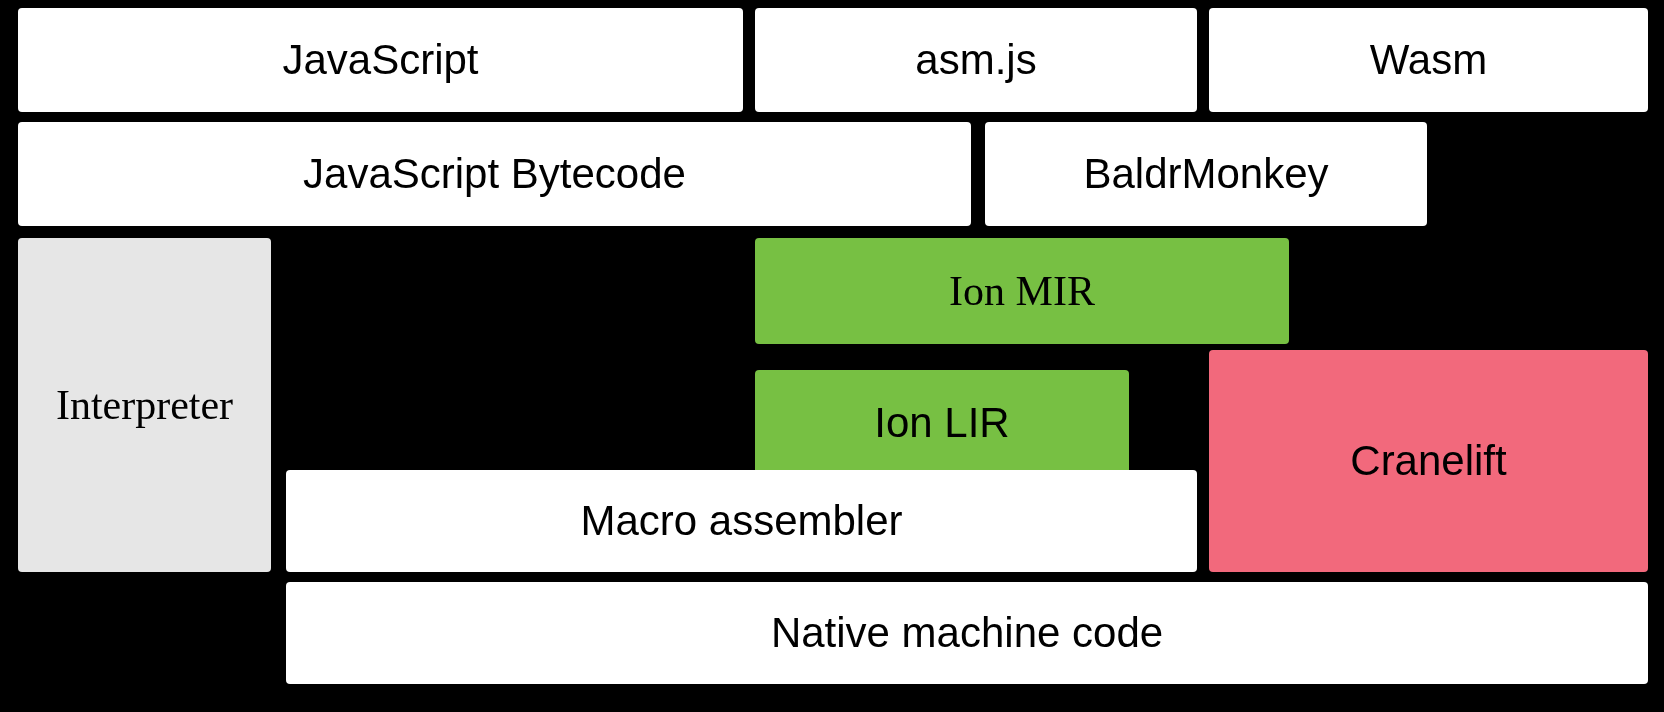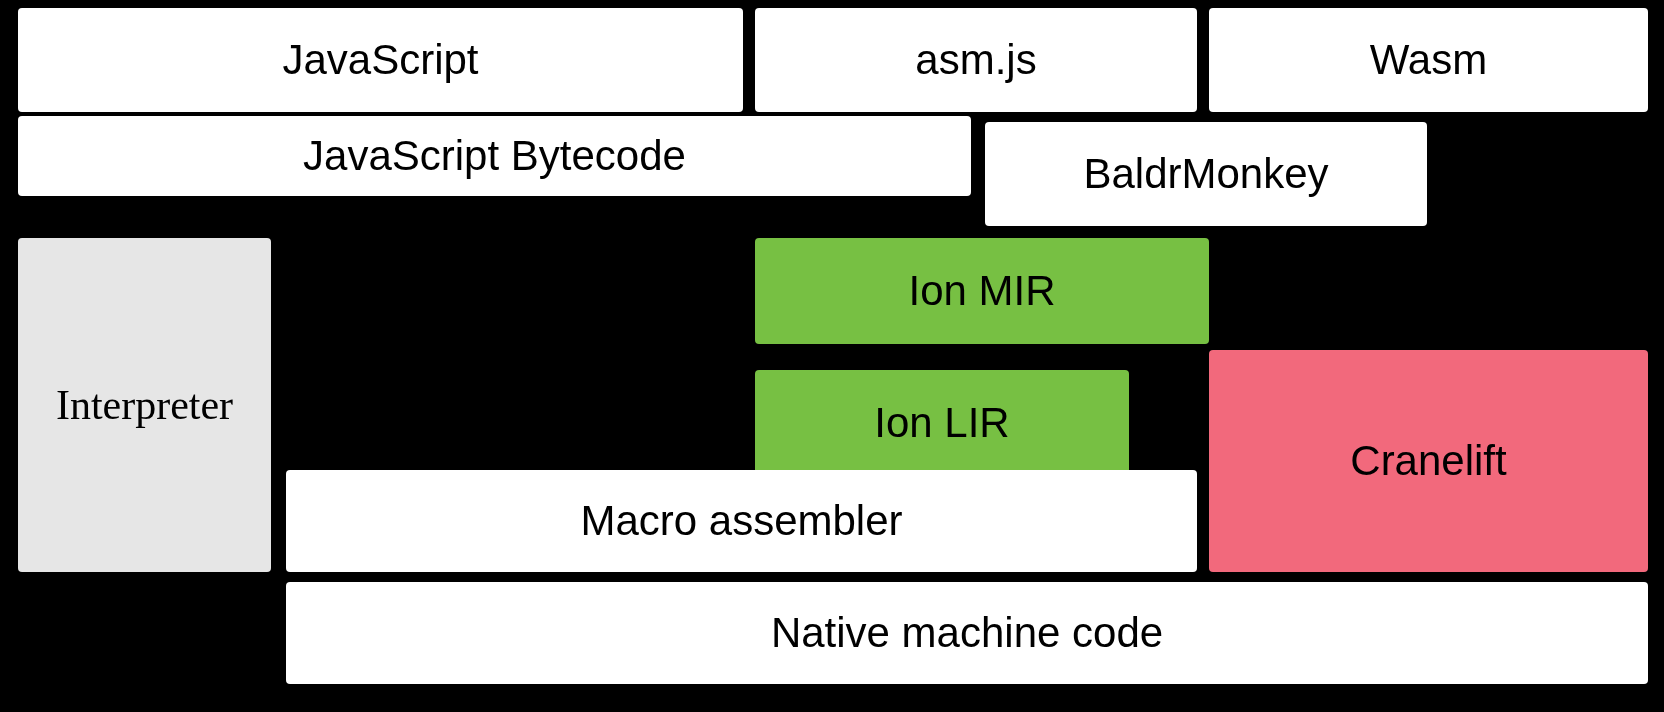--- a/index.html
+++ b/index.html
@@ -24,26 +24,26 @@
     font-size: 42px;
     line-height: 1.25;
   }
   .box.gray  { background: var(--box-gray,  #e6e6e6); }
   .box.green { background: var(--box-green, #77c043); }
   .box.pink  { background: var(--box-pink,  #f2697c); }
 
   .pos-javascript  { left: 18px;   top: 8px;   width: 725px;  height: 104px; }
   .pos-asmjs       { left: 755px;  top: 8px;   width: 442px;  height: 104px; }
   .pos-wasm        { left: 1209px; top: 8px;   width: 439px;  height: 104px; }
-  .pos-bytecode    { left: 18px;   top: 116px; width: 953px;  height: 80px; }
+  .pos-bytecode    { left: 18px;   top: 122px; width: 953px;  height: 104px; }
   .pos-baldrmonkey { left: 985px;  top: 122px; width: 442px;  height: 104px; }
   .pos-interpreter { left: 18px;   top: 238px; width: 253px;  height: 334px; font-family: Liberation Serif, serif; }
   .pos-baseline    { left: 286px;  top: 238px; width: 457px;  height: 222px; }
   .pos-baseline .label { max-width: 300px; }
-  .pos-ion-mir     { left: 755px;  top: 238px; width: 454px;  height: 106px; }
+  .pos-ion-mir     { left: 755px;  top: 238px; width: 534px;  height: 106px; font-family: Liberation Serif, serif; }
   .pos-ion-lir     { left: 755px;  top: 354px; width: 374px;  height: 106px; margin-top: 16px; }
   .pos-cranelift   { left: 1209px; top: 350px; width: 439px;  height: 222px; }
   .pos-macro       { left: 286px;  top: 470px; width: 911px;  height: 102px; }
   .pos-native      { left: 286px;  top: 582px; width: 1362px; height: 102px; }
 </style>
 </head>
 <body>
 
 <div class="canvas">
 

